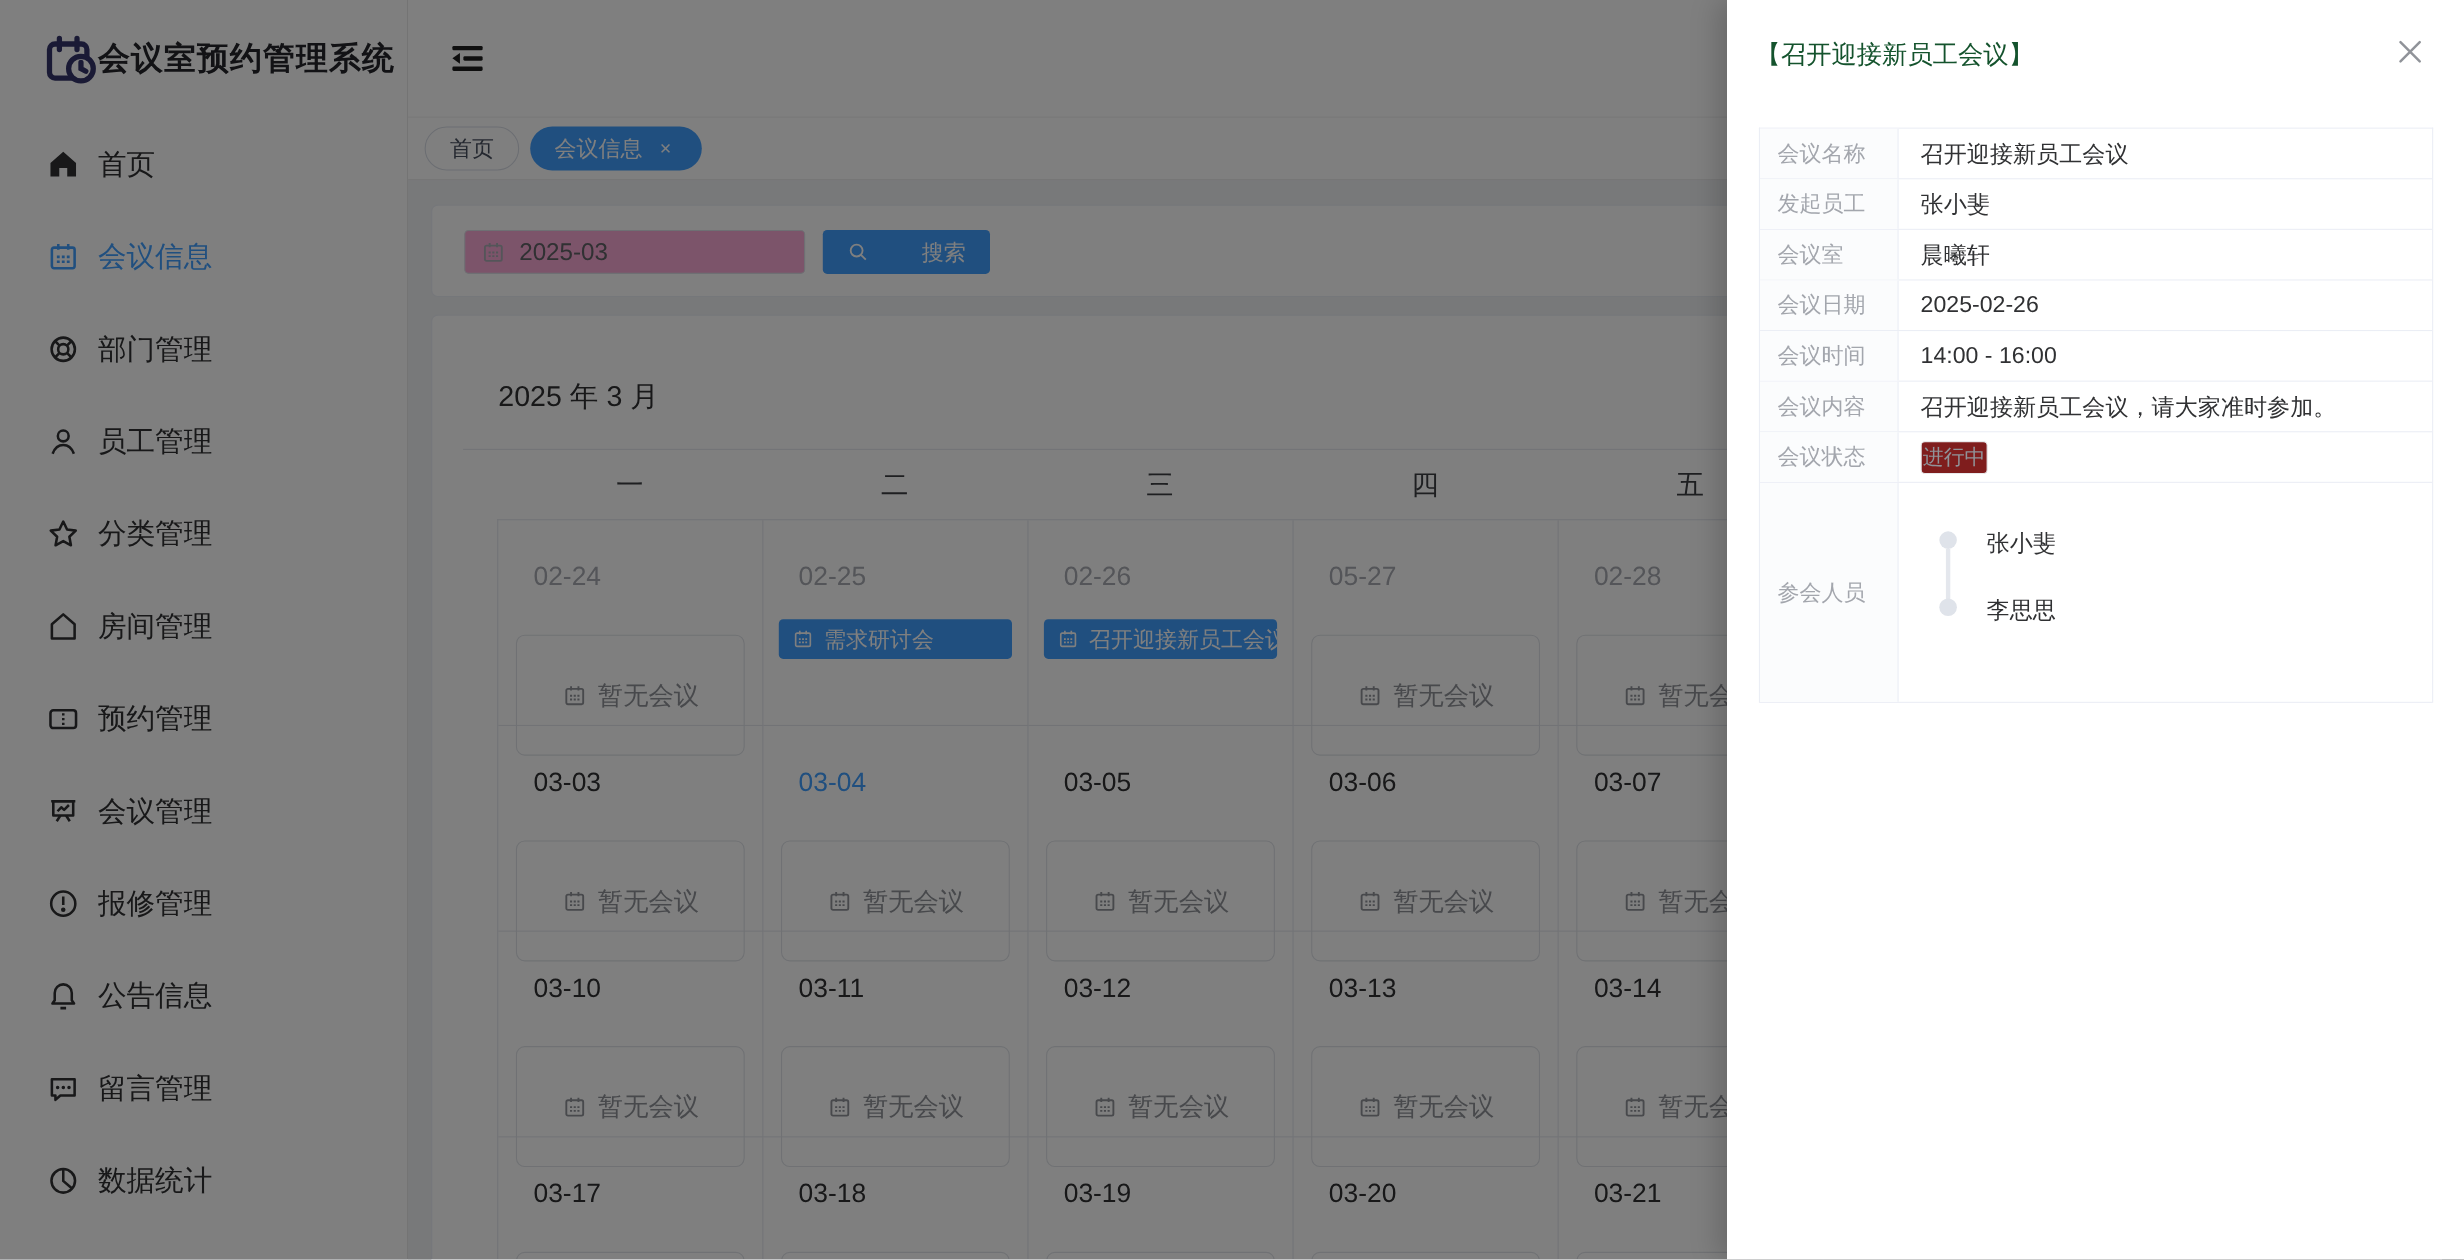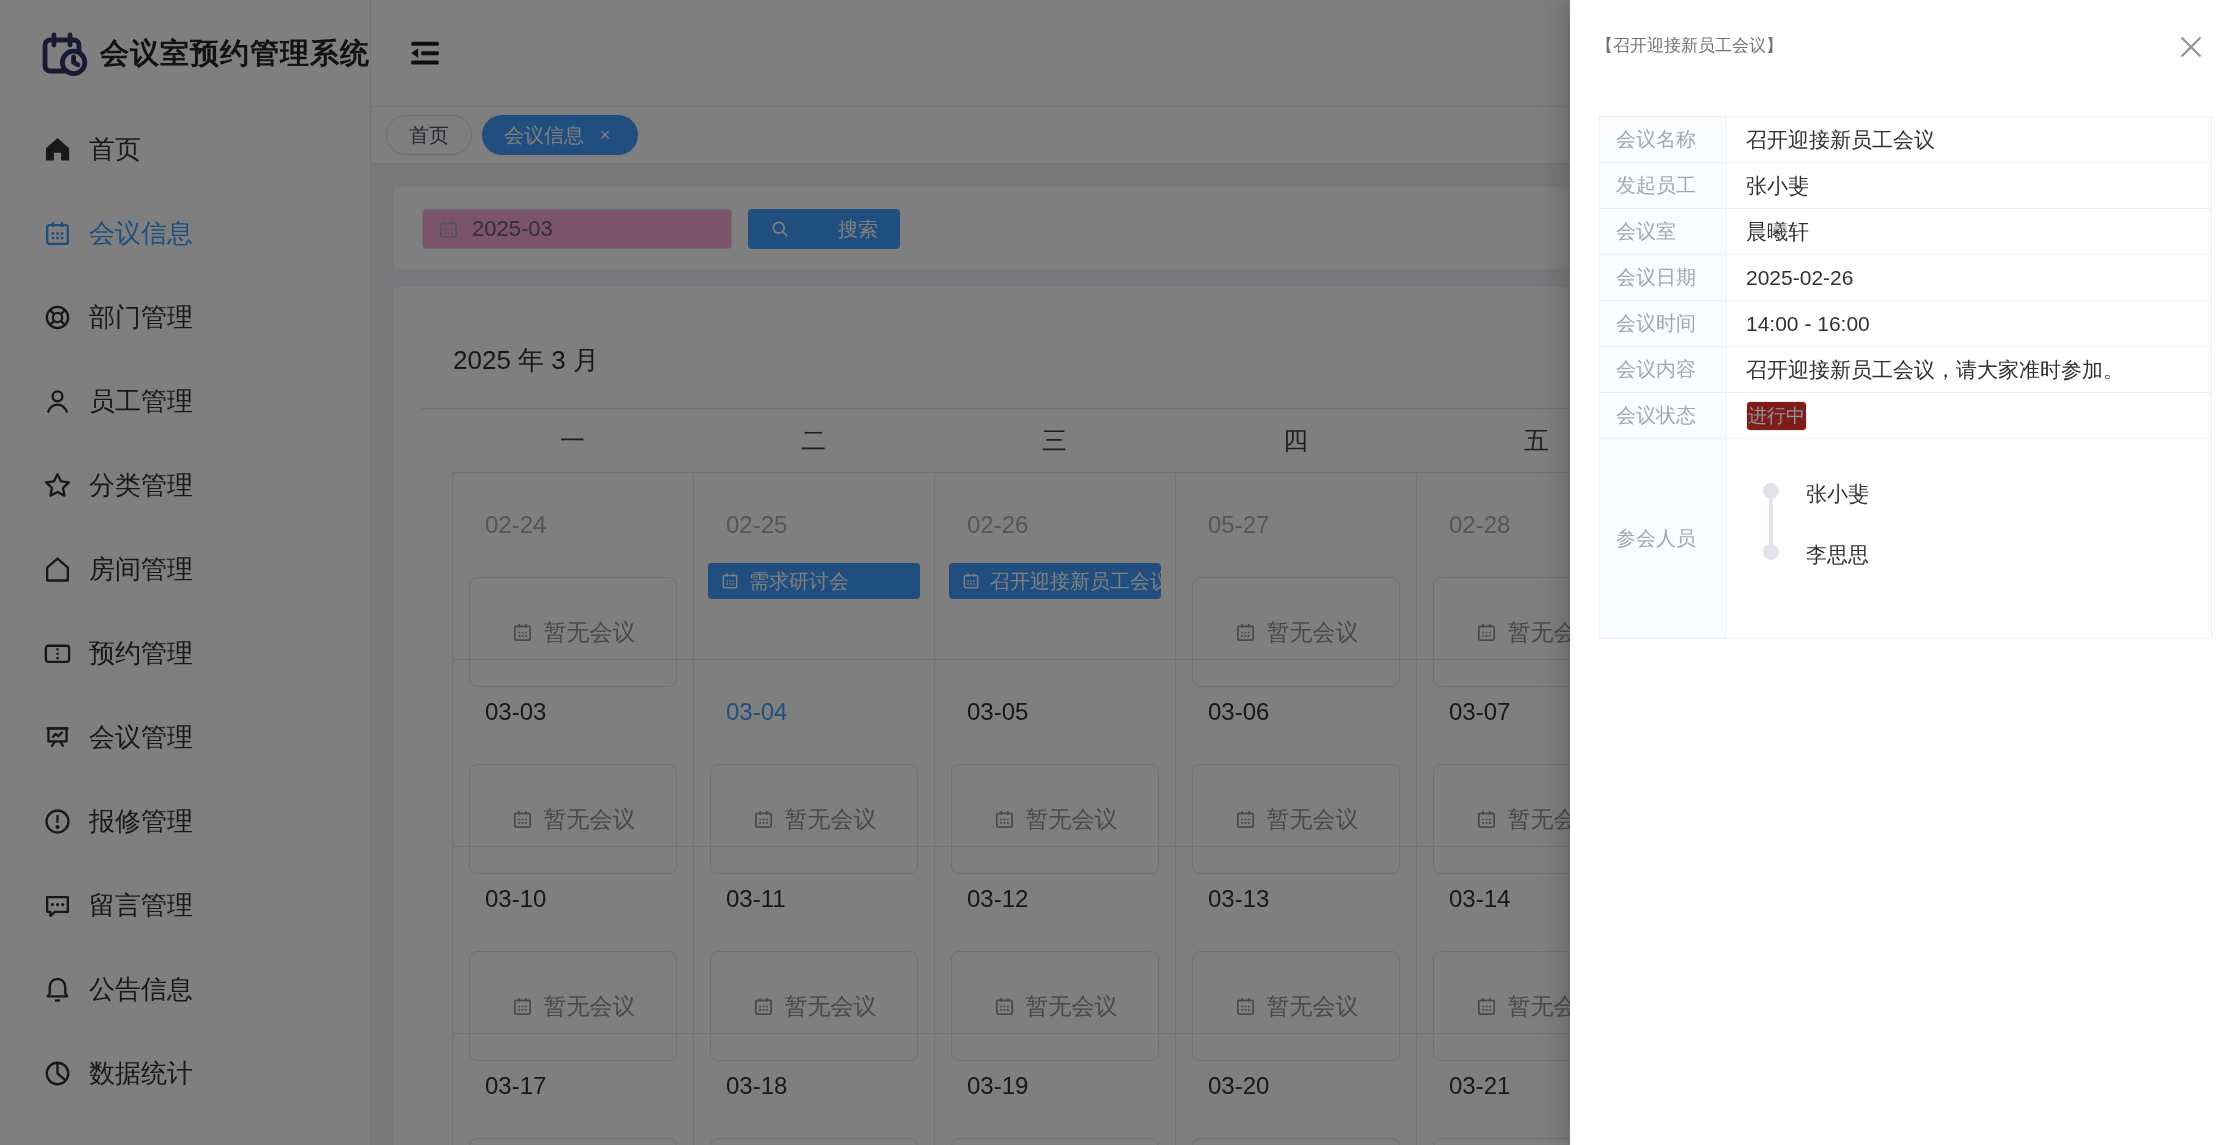--- a/index.html
+++ b/index.html
@@ -3,21 +3,21 @@
 <meta charset="utf-8">
 <style>
   * { margin:0; padding:0; box-sizing:border-box; }
   html,body { width:2240px; height:1145px; overflow:hidden; }
   body { font-family:"Liberation Sans","DejaVu Sans",sans-serif; background:#f0f2f5; position:relative; }
 
   
   .sidebar { position:absolute; left:0; top:0; width:371px; height:1145px; background:#fff; border-right:1px solid #e8e8e8; z-index:1; }
   .logo { height:107px; display:flex; align-items:center; padding-left:40px; }
   .logo svg { width:48px; height:48px; }
-  .logo-title { font-size:29px; font-weight:bold; color:#24252a; margin-left:12px; letter-spacing:1px; }
+  .logo-title { font-size:29px; font-weight:bold; color:#24252a; margin-left:1px; letter-spacing:1px; }
   .menu-item { height:84px; display:flex; align-items:center; padding-left:42px; color:#303133; cursor:pointer; }
   .menu-item svg { width:31px; height:31px; flex:0 0 auto; }
   .menu-item .mi-label { font-size:26px; margin-left:16px; }
   .menu-item.active { color:#409eff; }
 
   
   .topbar { position:absolute; left:371px; right:0; top:0; height:107px; background:#fff; border-bottom:1px solid #ededed; z-index:1; }
   .fold-btn { position:absolute; left:34px; top:33px; width:40px; height:40px; color:#1f1f1f; cursor:pointer; }
   .tabbar { position:absolute; left:371px; right:0; top:107px; height:57px; background:#fff; border-bottom:1px solid #e6e6e6; z-index:1; display:flex; align-items:center; padding-left:15px; }
   .tab-pill { height:40px; border-radius:20px; display:flex; align-items:center; padding:0 22px; font-size:20px; margin-right:10px; cursor:pointer; }
@@ -49,21 +49,21 @@
   .empty-box svg { width:23px; height:23px; margin-right:10px; }
   .event-chip { position:absolute; left:14px; right:14px; top:90px; height:36px; background:#409eff; border-radius:4px; color:#fff; display:flex; align-items:center; padding:0 12px; font-size:20px; white-space:nowrap; overflow:hidden; cursor:pointer; }
   .event-chip svg { width:20px; height:20px; margin-right:9px; flex:0 0 auto; }
 
   
   .overlay { position:absolute; inset:0; background:rgba(0,0,0,0.5); z-index:50; }
 
   
   .drawer { position:absolute; right:0; top:0; width:670px; height:1145px; background:#fff; z-index:60; box-shadow:-8px 0 24px rgba(0,0,0,0.18); }
   .drawer-header { position:relative; height:96px; }
-  .drawer-title { position:absolute; left:26px; top:34px; font-size:17px; color:#737373; }
+  .drawer-title { position:absolute; left:26px; top:34px; font-size:23px; color:#14532d; }
   .drawer-close { position:absolute; right:34px; top:32px; width:30px; height:30px; color:#909399; cursor:pointer; }
   .d-table { position:absolute; left:29px; top:116px; width:613px; border:1px solid #ebeef5; border-bottom:none; }
   .t-row { display:flex; border-bottom:1px solid #ebeef5; min-height:46px; }
   .t-label { width:126px; flex:0 0 auto; border-right:1px solid #ebeef5; display:flex; align-items:center; padding-left:16px; font-size:20px; color:#a3a6ad; background:#fbfcfd; }
   .t-value { flex:1; display:flex; align-items:center; padding-left:20px; font-size:21px; color:#303133; }
   .t-row.tall { height:200px; }
   .status-tag { height:30px; display:flex; align-items:center; padding:0 1px; background:#7f1d1d; border:1px solid #e9e9eb; border-radius:4px; color:#909399; font-size:19px; }
   .timeline { position:relative; width:100%; height:200px; }
   .tl-line { position:absolute; left:43px; top:60px; width:4px; height:46px; background:#e4e7ed; }
   .tl-dot { position:absolute; left:37px; width:16px; height:16px; border-radius:50%; background:#dfe3ea; }
@@ -203,29 +203,29 @@
     <span class="mi-label">会议管理</span>
   </div>
   <div class="menu-item">
     <svg viewBox="0 0 24 24">
         <use href="#i-warning"></use>
       </svg>
     <span class="mi-label">报修管理</span>
   </div>
   <div class="menu-item">
     <svg viewBox="0 0 24 24">
+        <use href="#i-bell"></use>
+      </svg>
+    <span class="mi-label">公告信息</span>
+  </div>
+  <div class="menu-item">
+    <svg viewBox="0 0 24 24">
         <use href="#i-message"></use>
       </svg>
     <span class="mi-label">留言管理</span>
-  </div>
-  <div class="menu-item">
-    <svg viewBox="0 0 24 24">
-        <use href="#i-bell"></use>
-      </svg>
-    <span class="mi-label">公告信息</span>
   </div>
   <div class="menu-item">
     <svg viewBox="0 0 24 24">
         <use href="#i-pie"></use>
       </svg>
     <span class="mi-label">数据统计</span>
   </div>
 </div>
 
 <div class="topbar">

